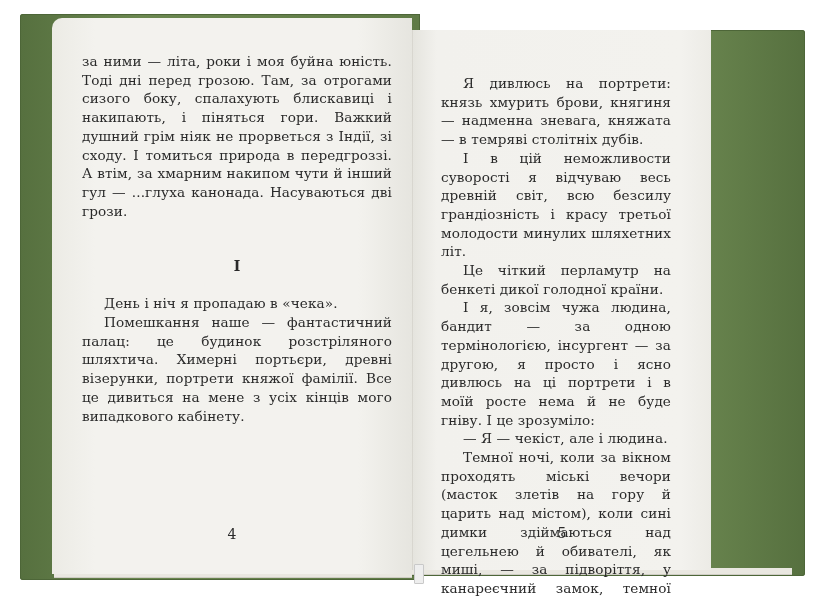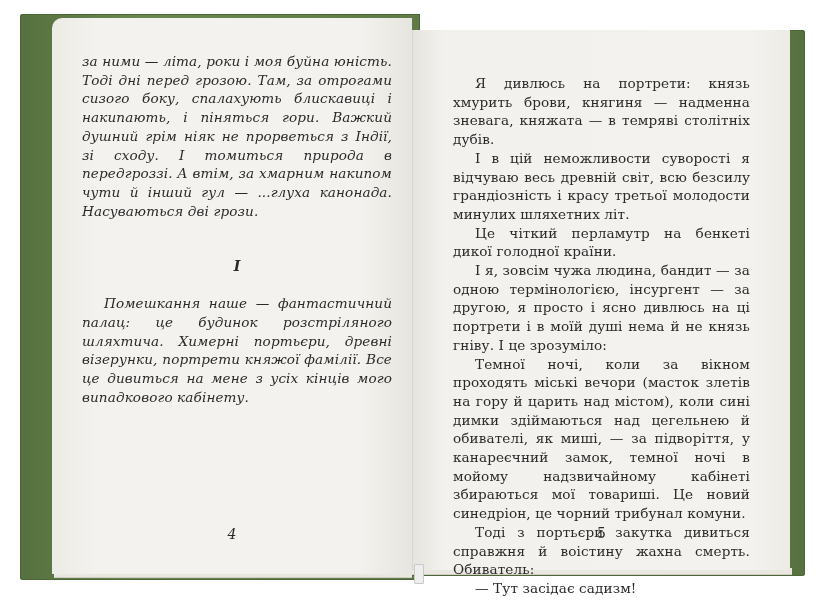--- a/index.html
+++ b/index.html
@@ -17,27 +17,26 @@
     background: linear-gradient(90deg,#5f7a46 0%,#6b8750 70%,#56703f 100%); }
   .page {
     position:absolute; background:#f0efea; color:#2a2a2a;
     box-sizing:border-box;
   }
   .page-left {
     left:52px; top:18px; width:360px; height:556px;
     background: linear-gradient(90deg,#ecebe5 0%,#f3f2ee 12%,#f3f2ee 85%,#e6e5df 100%);
     border-radius:10px 0 0 0;
     padding:34px 20px 0 30px;
-    font-style:italic;
   }
   .page-right {
-    left:412px; top:30px; width:378px; height:540px;
+    left:412px; top:30px; width:299px; height:540px;
     background: linear-gradient(90deg,#e5e4de 0%,#f2f1ed 8%,#f3f2ee 90%,#ecebe6 100%);
     border-left:1px solid #d8d6cf;
-    padding:44px 40px 0 40px;
+    padding:44px 40px 0 28px;
   }
   .page-edge {
     position:absolute; background:#e9e7e0; border-bottom:1px solid #cfcdc5;
   }
   .edge-left { left:54px; top:572px; width:358px; height:5px; }
   .edge-right { left:412px; top:568px; width:380px; height:6px; }
   .text p {
     margin:0; font-size:13.6px; line-height:18.7px; text-align:justify;
     text-indent:22px; hyphens:manual; letter-spacing:0.1px;
   }
@@ -60,32 +59,34 @@
 
 <div class="cover cover-left"></div>
 <div class="cover cover-right"></div>
 <div class="page-edge edge-left"></div>
 <div class="page-edge edge-right"></div>
 
 <div class="page page-left">
   <div class="text">
     <p class="noindent">за ними — літа, роки і моя буйна юність. Тоді дні перед грозою. Там, за отрогами сизого боку, спалахують блискавиці і накипають, і піняться гори. Важкий душний грім ніяк не прорветься з Індії, зі сходу. І томиться природа в передгроззі. А втім, за хмарним накипом чути й інший гул — ...глуха канонада. Насуваються дві грози.</p>
     <div class="chapter">I</div>
+    <p>День і ніч я пропадаю в «чека».</p>
     <p>Помешкання наше — фантастичний палац: це будинок розстріляного шляхтича. Химерні портьєри, древні візерунки, портрети княжої фамілії. Все це дивиться на мене з усіх кінців мого випадкового кабінету.</p>
 
   </div>
   <div class="page-number pn-left">4</div>
 </div>
 
 <div class="page page-right">
   <div class="text">
     <p>Я дивлюсь на портрети: князь хмурить брови, княгиня — надменна зневага, княжата — в темряві столітніх дубів.</p>
     <p>І в цій неможливости суворості я відчуваю весь древній світ, всю безсилу грандіозність і красу третьої молодости минулих шляхетних літ.</p>
     <p>Це чіткий перламутр на бенкеті дикої голодної країни.</p>
-    <p>І я, зовсім чужа людина, бандит — за одною термінологією, інсургент — за другою, я просто і ясно дивлюсь на ці портрети і в моїй душі нема й не князь гніву. І це зрозуміло:</p>
+    <p>І я, зовсім чужа людина, бандит — за одною термінологією, інсургент — за другою, я просто і ясно дивлюсь на ці портрети і в моїй росте нема й не буде гніву. І це зрозуміло:</p>
+    <p>— Я — чекіст, але і людина.</p>
     <p>Темної ночі, коли за вікном проходять міські вечори (масток злетів на гору й царить над містом), коли сині димки здіймаються над цегельнею й обивателі, як миші, — за підворіття, у канареєчний замок, темної ночі в мойому надзвичайному кабінеті збираються мої товариші. Це новий синедріон, це чорний трибунал комуни.</p>
     <p>Тоді з портьєри закутка дивиться справжня й воістину жахна смерть. Обиватель:</p>
     <p>— Тут засідає садизм!</p>
     <p>Я:</p>
 
   </div>
   <div class="page-number pn-right">5</div>
 </div>
 
 <div class="ribbon"></div>

